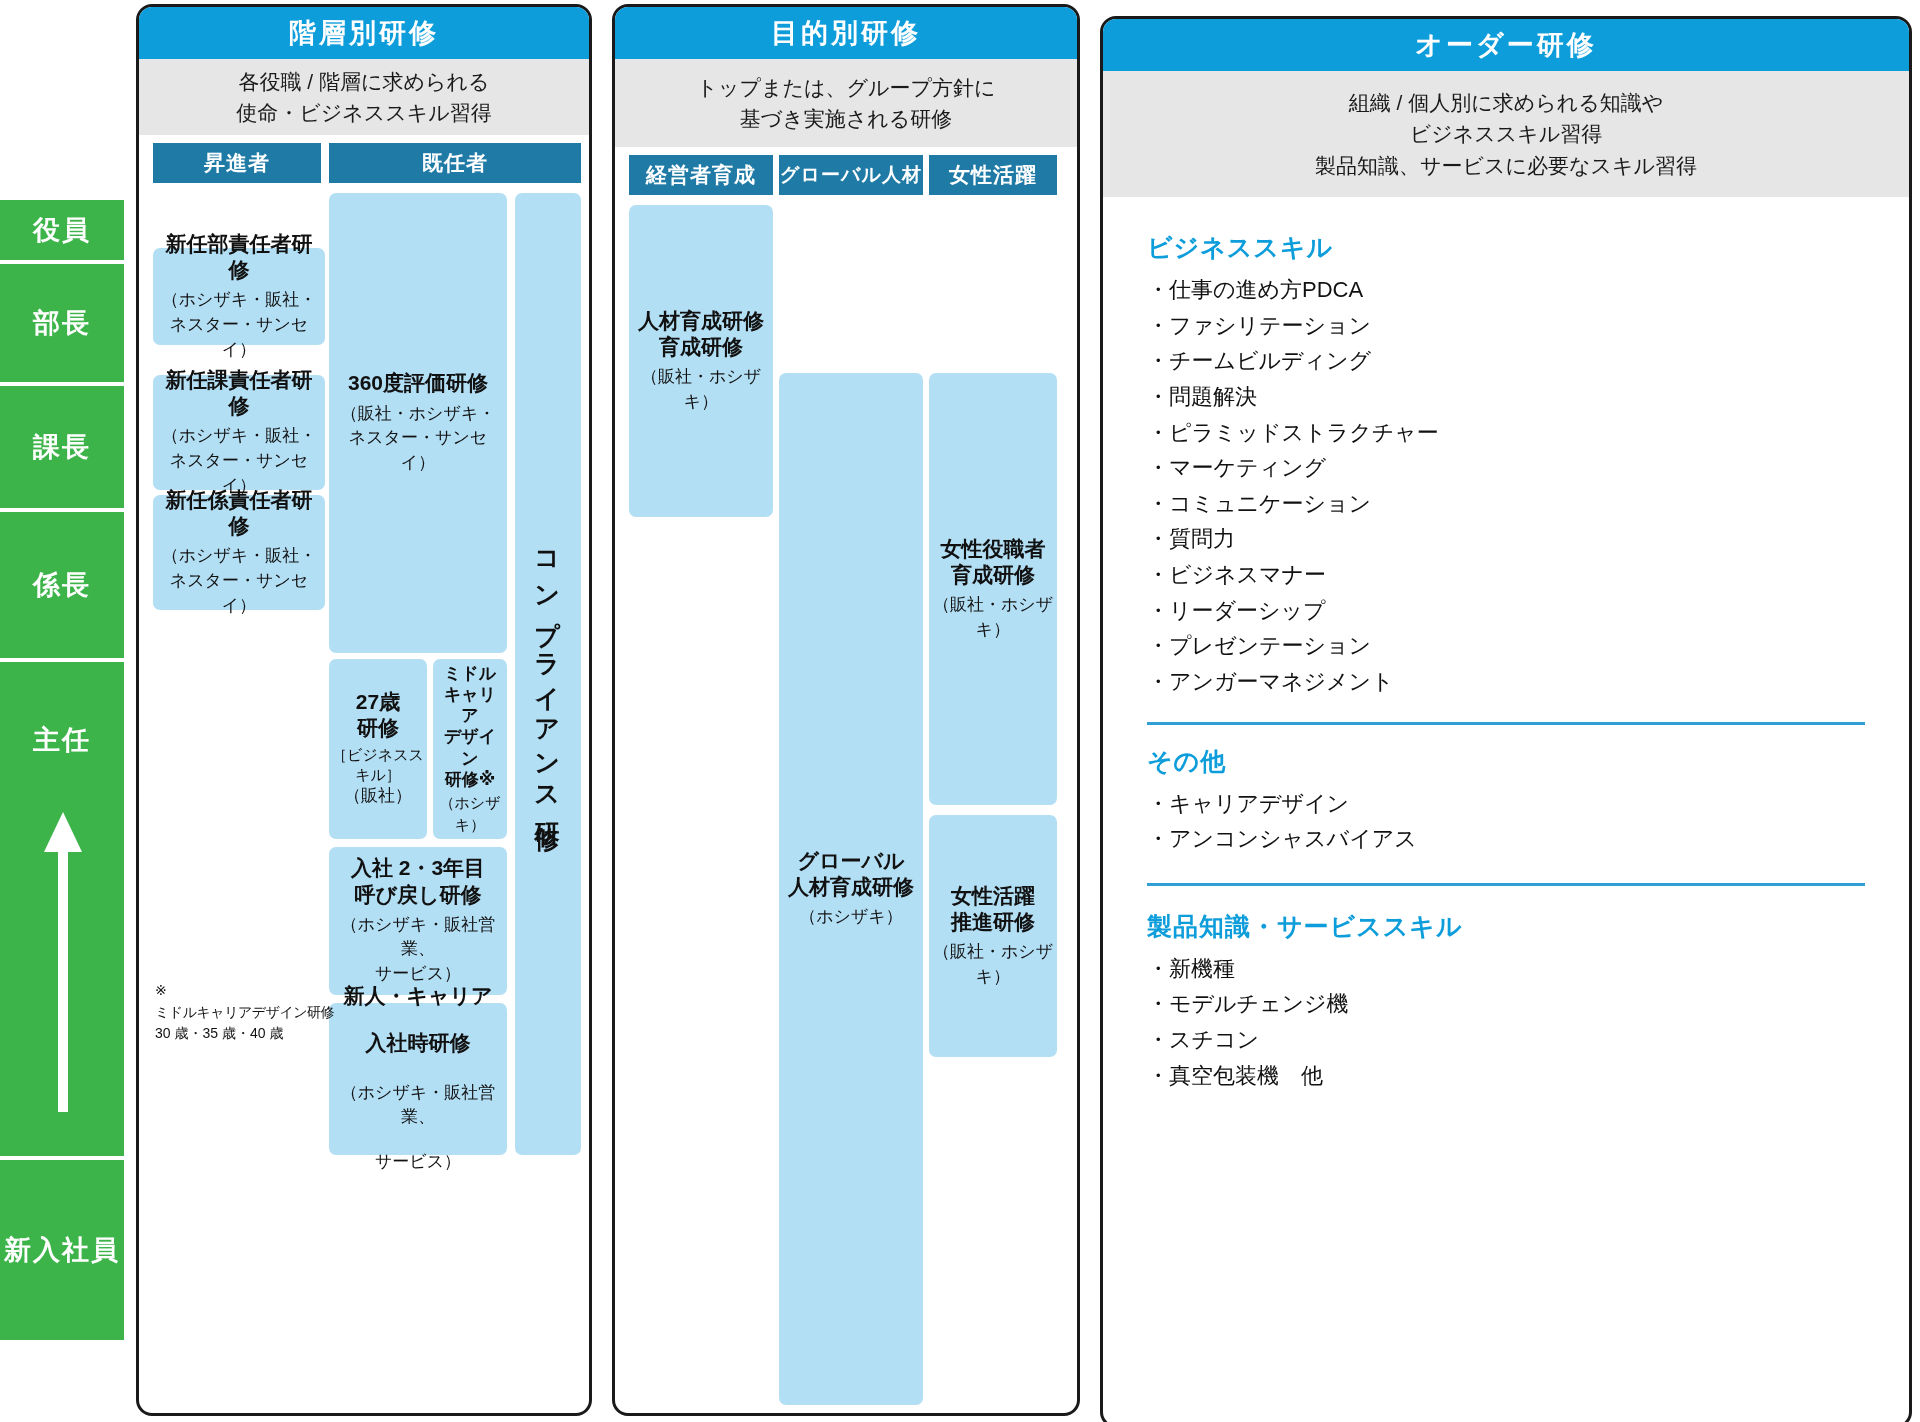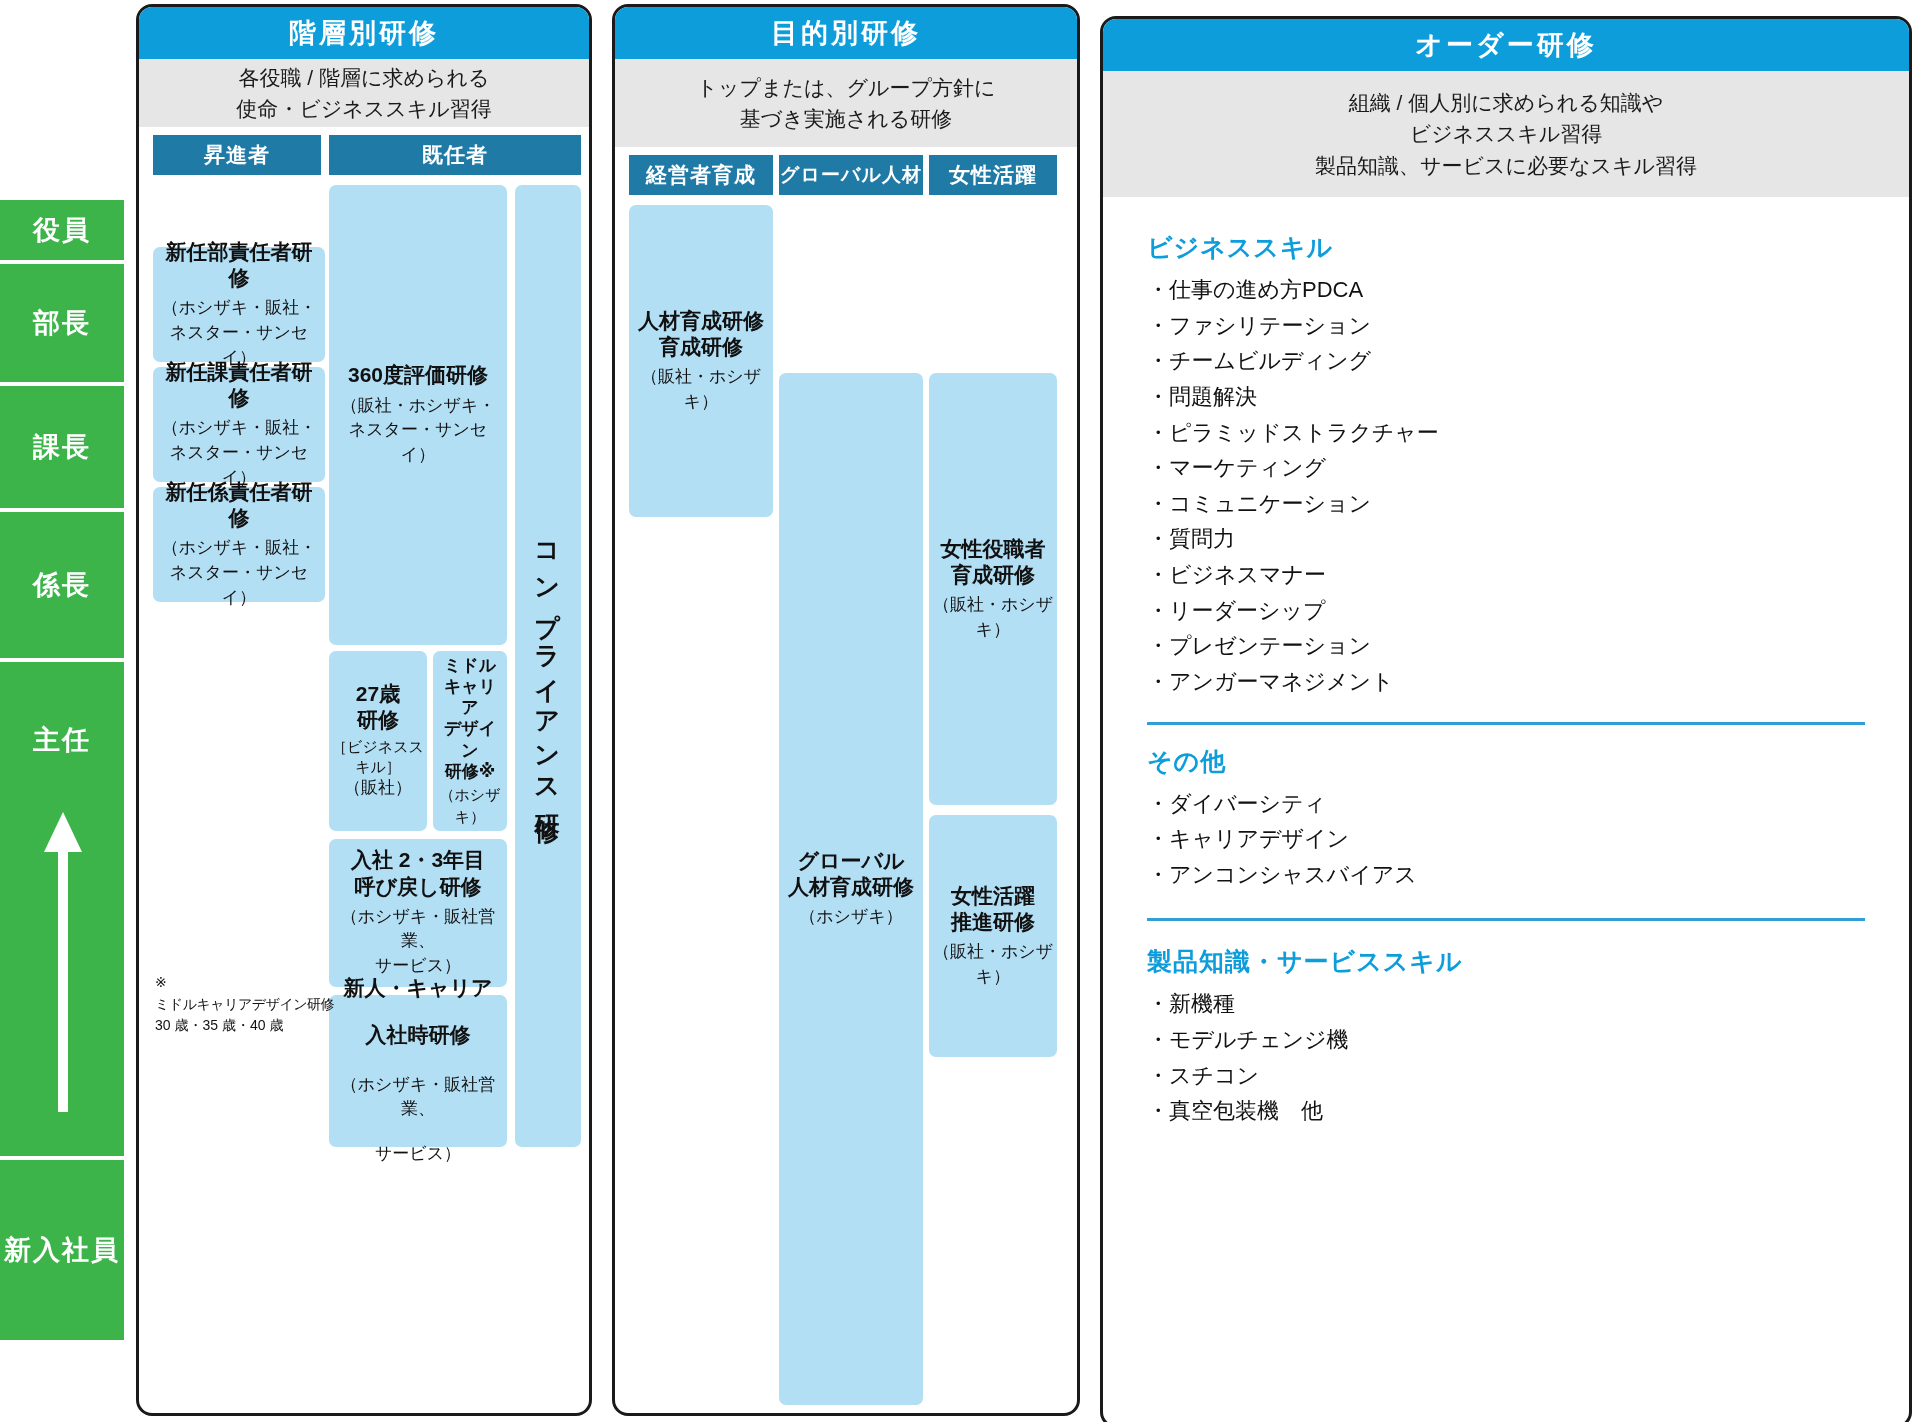--- a/index.html
+++ b/index.html
@@ -125,34 +125,34 @@
         <div class="arrow-shaft"></div>
       </div>
     </div>
     <div class="rung" style="top:1160px;height:180px;">
       <span>新入社員</span>
     </div>
   </div>
 
   <div class="panel" style="left:136px;width:456px;height:1412px;">
     <div class="panel-title">階層別研修</div>
-    <div class="panel-sub" style="height:68px;">
+    <div class="panel-sub" style="height:76px;">
       <div>各役職 / 階層に求められる</div>
       <div>使命・ビジネススキル習得</div>
     </div>
     <div class="panel-body" style="height:1266px;">
 
       <div class="cat-head" style="left:14px;top:8px;width:168px;">
         <span>昇進者</span>
       </div>
       <div class="cat-head" style="left:190px;top:8px;width:252px;">
         <span>既任者</span>
       </div>
 
-      <div class="tbox" style="left:14px;top:120px;width:172px;height:115px;">
+      <div class="tbox" style="left:14px;top:113px;width:172px;height:97px;">
         <div class="t-title">新任部責任者研修</div>
         <div class="t-sub">（ホシザキ・販社・</div>
         <div class="t-sub" style="margin-top:0">ネスター・サンセイ）</div>
       </div>
       <div class="tbox" style="left:14px;top:240px;width:172px;height:115px;">
         <div class="t-title">新任課責任者研修</div>
         <div class="t-sub">（ホシザキ・販社・</div>
         <div class="t-sub" style="margin-top:0">ネスター・サンセイ）</div>
       </div>
       <div class="tbox" style="left:14px;top:360px;width:172px;height:115px;">
@@ -278,21 +278,20 @@
           <div class="li">・プレゼンテーション</div>
           <div class="li">・アンガーマネジメント</div>
         </div>
       </div>
 
       <div class="rule" style="margin:22px 0 20px 0;"></div>
 
       <div>
         <div class="sec-head">その他</div>
         <div style="margin-top:8px;">
-          <div class="li">・ダイバーシティ</div>
           <div class="li">・キャリアデザイン</div>
           <div class="li">・アンコンシャスバイアス</div>
         </div>
       </div>
 
       <div class="rule" style="margin:26px 0 24px 0;"></div>
 
       <div>
         <div class="sec-head">製品知識・サービススキル</div>
         <div style="margin-top:8px;">

